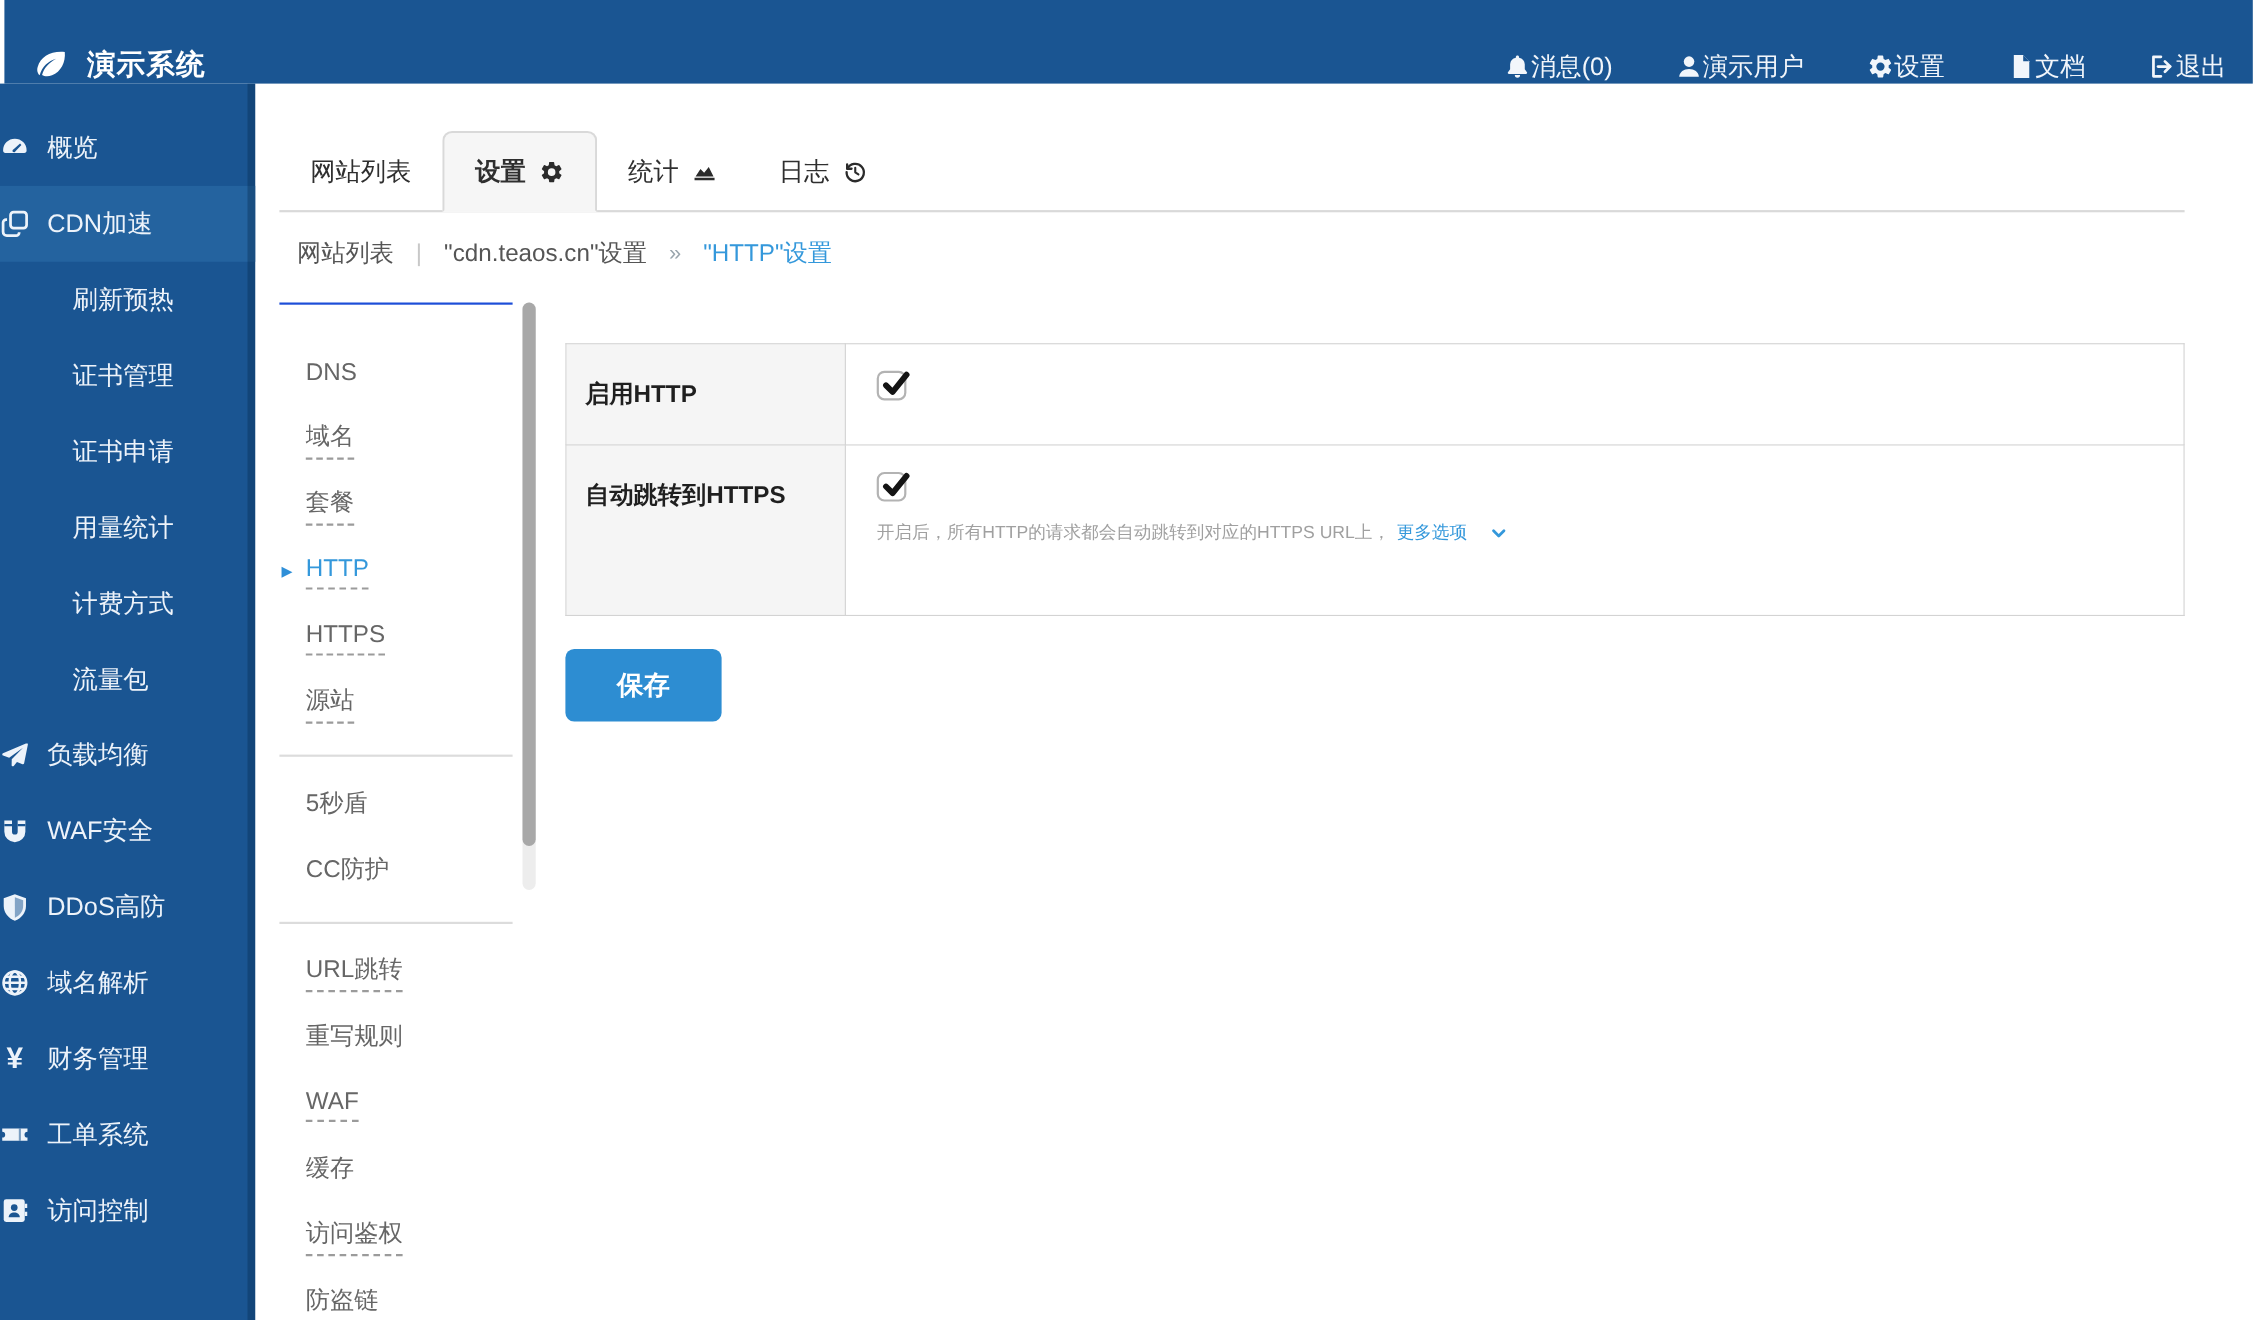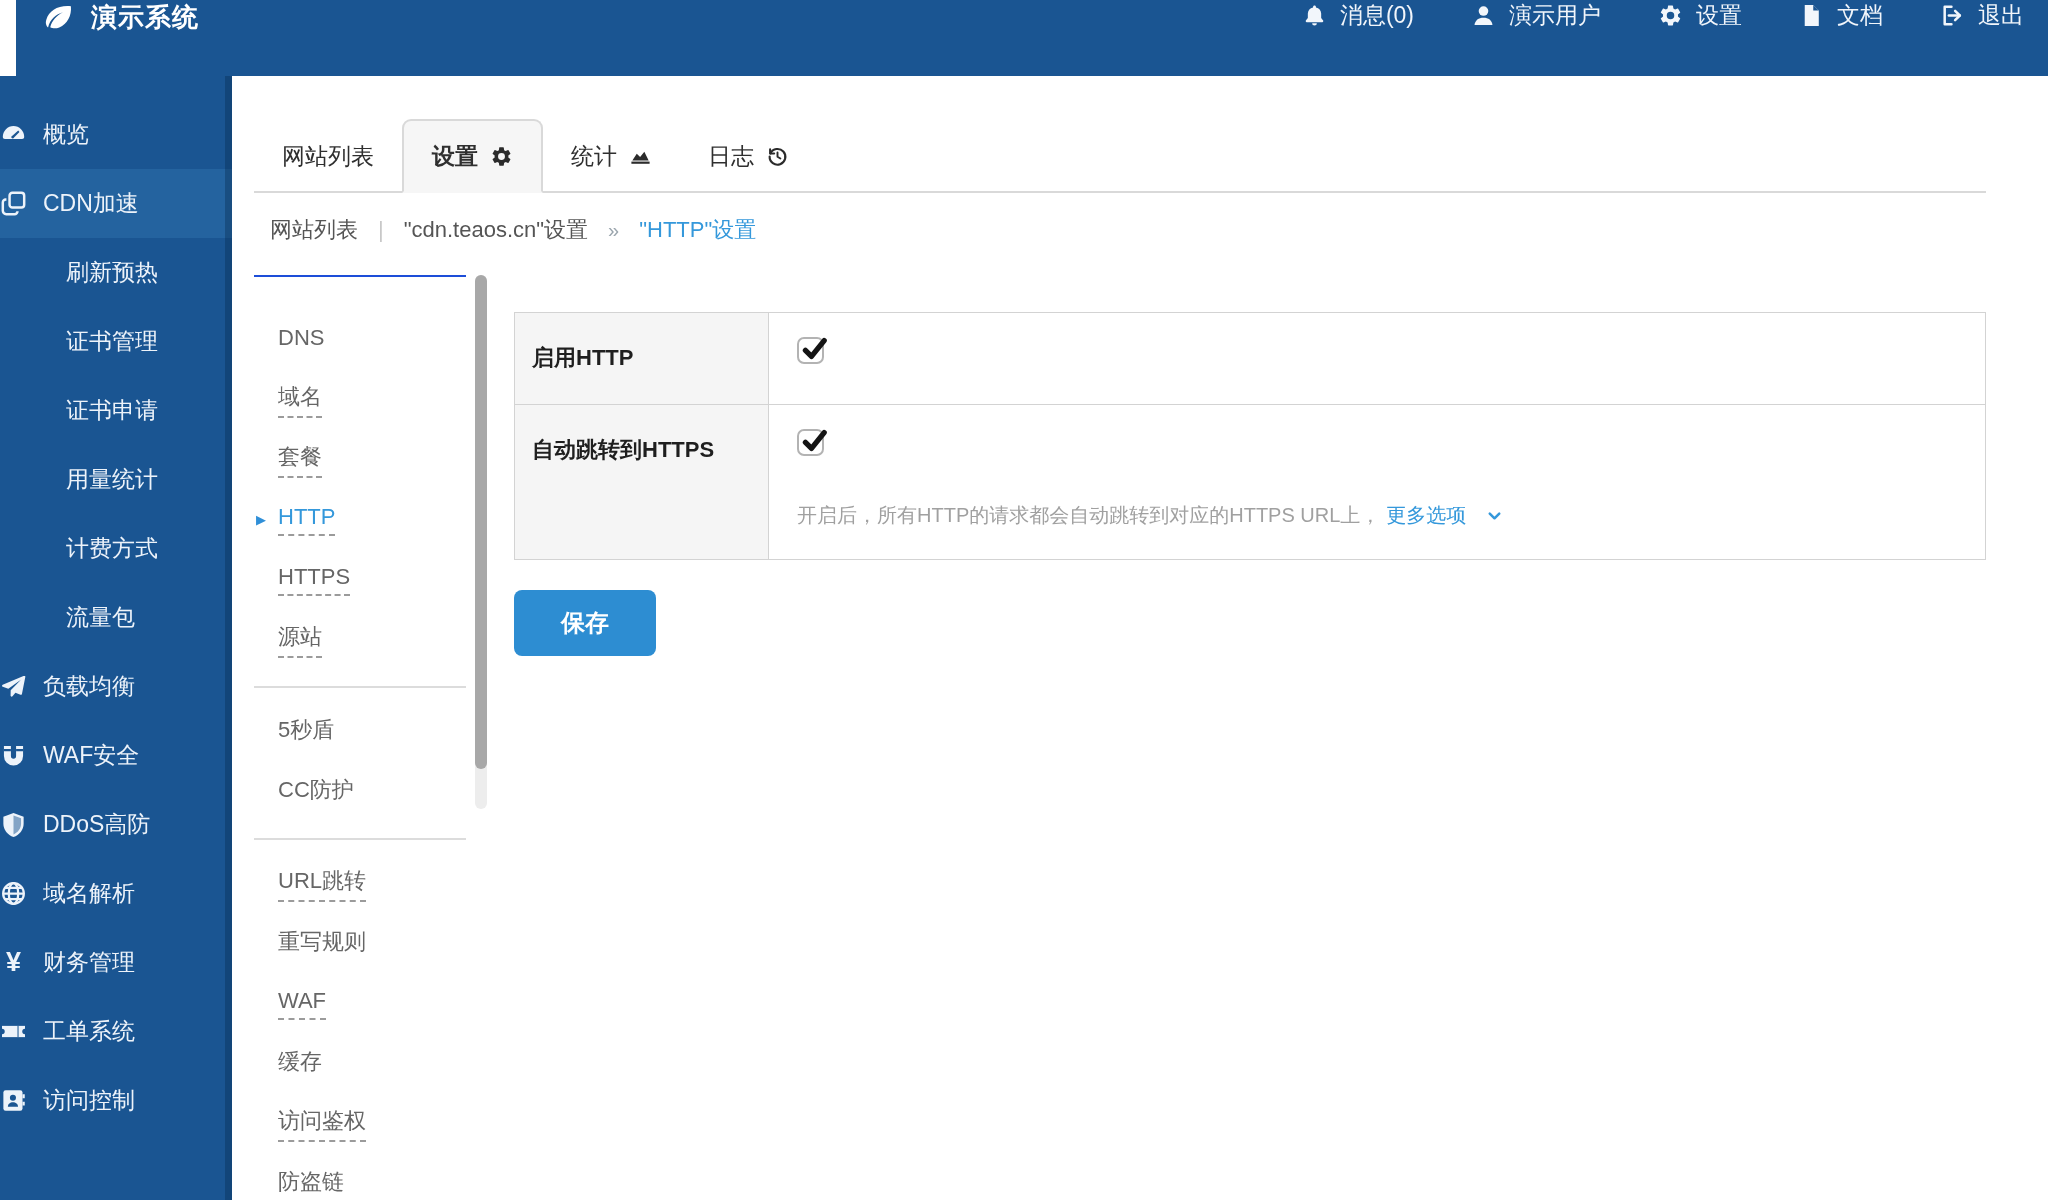--- a/index.html
+++ b/index.html
@@ -6,29 +6,29 @@
   html,body { width:2048px; height:1200px; }
   body {
     font-family:"Liberation Sans","DejaVu Sans",sans-serif;
     background:#fff; color:#333; overflow:hidden; position:relative;
   }
   svg { display:block; }
   .icon { display:inline-flex; align-items:center; justify-content:center; }
 
   
   .topbar {
-    position:absolute; top:0; left:16px; right:0; height:76px;
-    background:#1a5592; color:#fff; display:flex; align-items:flex-start;
+    position:absolute; top:0; left:4px; right:0; height:76px;
+    background:#1a5592; color:#fff; display:flex; align-items:flex-end;
     justify-content:space-between; z-index:5;
   }
   .brand { display:flex; align-items:center; gap:17px; padding-left:27px; cursor:pointer; }
   .brand .icon { width:31px; height:31px; }
   .brand-title { font-size:26px; font-weight:bold; letter-spacing:1px; }
   .top-menu { display:flex; align-items:center; gap:57px; padding-right:24px; }
-  .top-item { display:flex; align-items:center; gap:13px; font-size:23px; cursor:pointer; color:#f2f6fb; }
+  .top-item { display:flex; align-items:center; font-size:23px; cursor:pointer; color:#f2f6fb; }
   .top-item .icon { width:25px; height:25px; }
 
   
   .sidebar {
     position:absolute; top:76px; left:0; bottom:0; width:232px;
     background:#1a5592; padding-top:24px; z-index:4;
   }
   .sidebar::after {
     content:""; position:absolute; top:0; right:0; bottom:0; width:7px;
     background:rgba(6,39,74,.35);
@@ -101,21 +101,21 @@
     width:254px; background:#f5f5f5; font-weight:bold; font-size:22px;
     color:#1f1f1f; padding:30px 16px 16px 17px;
   }
   td.value-cell { padding:24px 20px 20px 28px; }
   .checkbox {
     width:27px; height:27px; border:2.5px solid #b3b3b3; border-radius:7px;
     background:#fff; position:relative; cursor:pointer;
   }
   .checkbox .check-mark { position:absolute; left:1px; top:-5px; width:29px; height:29px; visibility:hidden; }
   tr.checked .checkbox .check-mark { visibility:visible; }
-  .note { margin-top:46px; display:flex; align-items:flex-end; font-size:20px; color:#a0a0a0; }
+  .note { margin-top:18px; display:flex; align-items:flex-end; font-size:16px; color:#a0a0a0; }
   .note-link { color:#3498db; display:inline-flex; align-items:center; gap:19px; cursor:pointer; margin-left:6px; font-weight:500; }
   .note-link .icon { width:19px; height:19px; }
 
   .save-btn {
     margin-top:30px; width:142px; height:66px; background:#2d8dd2; color:#fff;
     font-size:24px; font-weight:bold; border:none; border-radius:8px; cursor:pointer;
     font-family:inherit;
   }
 </style>
 </head>

